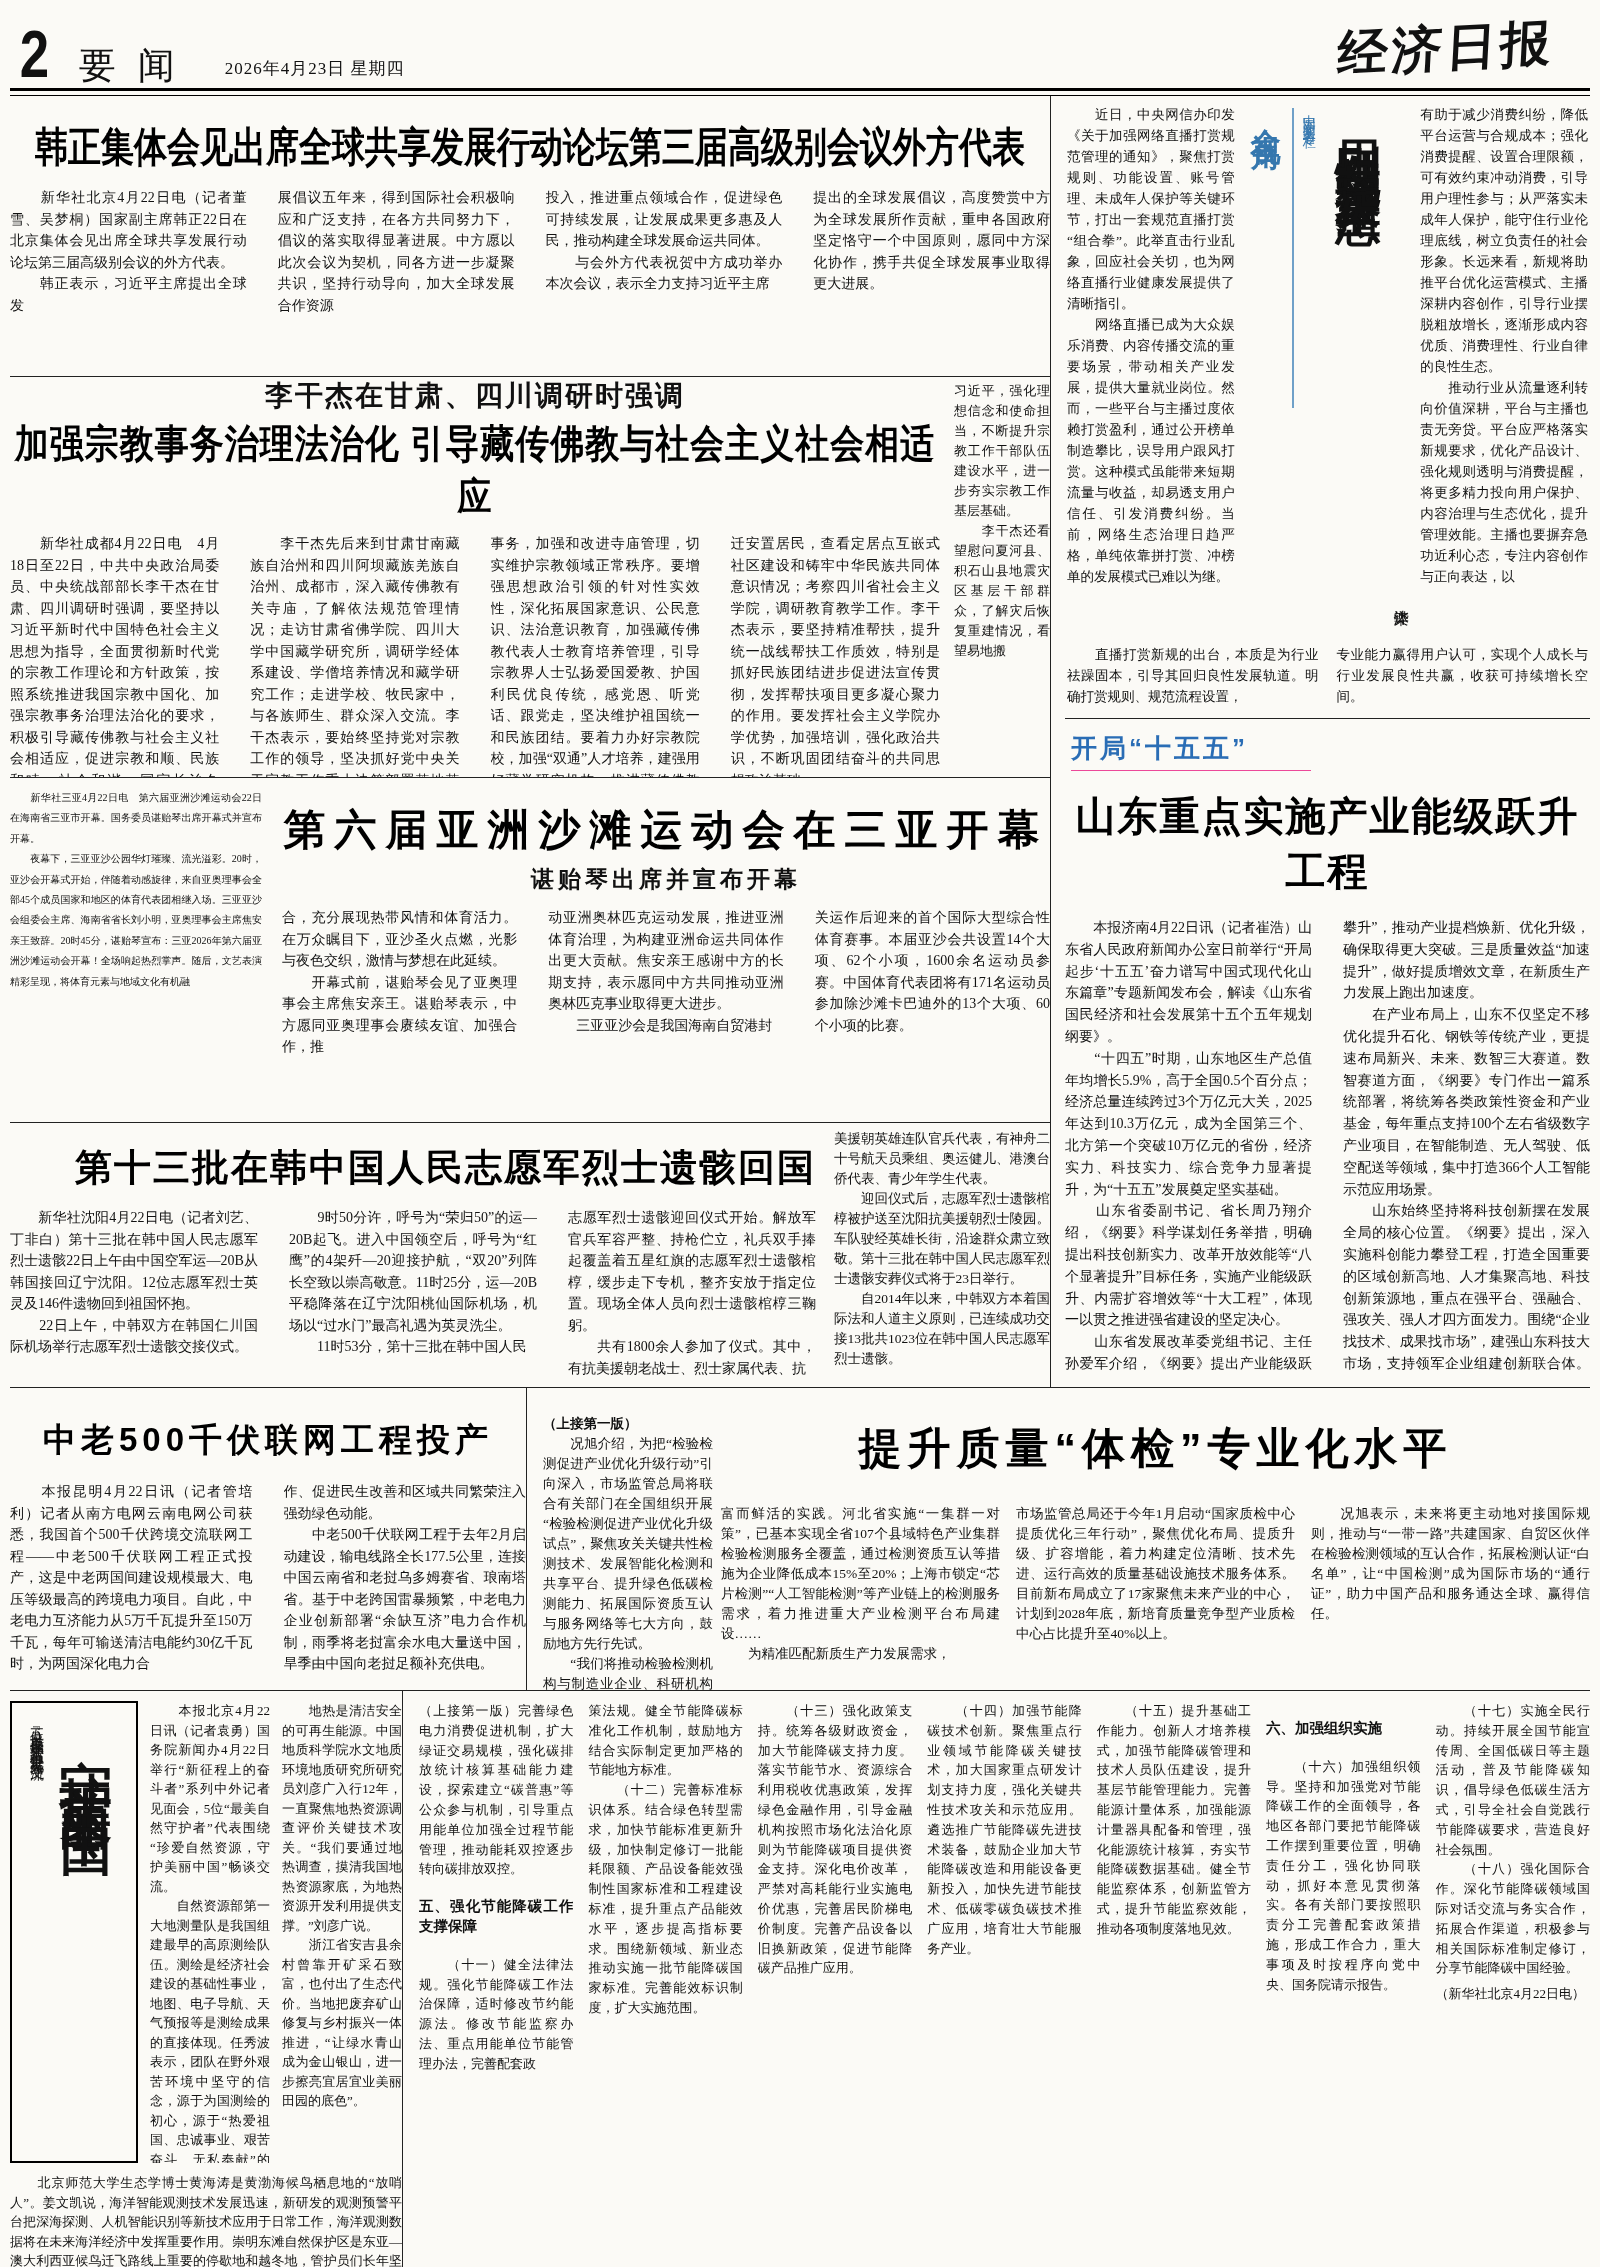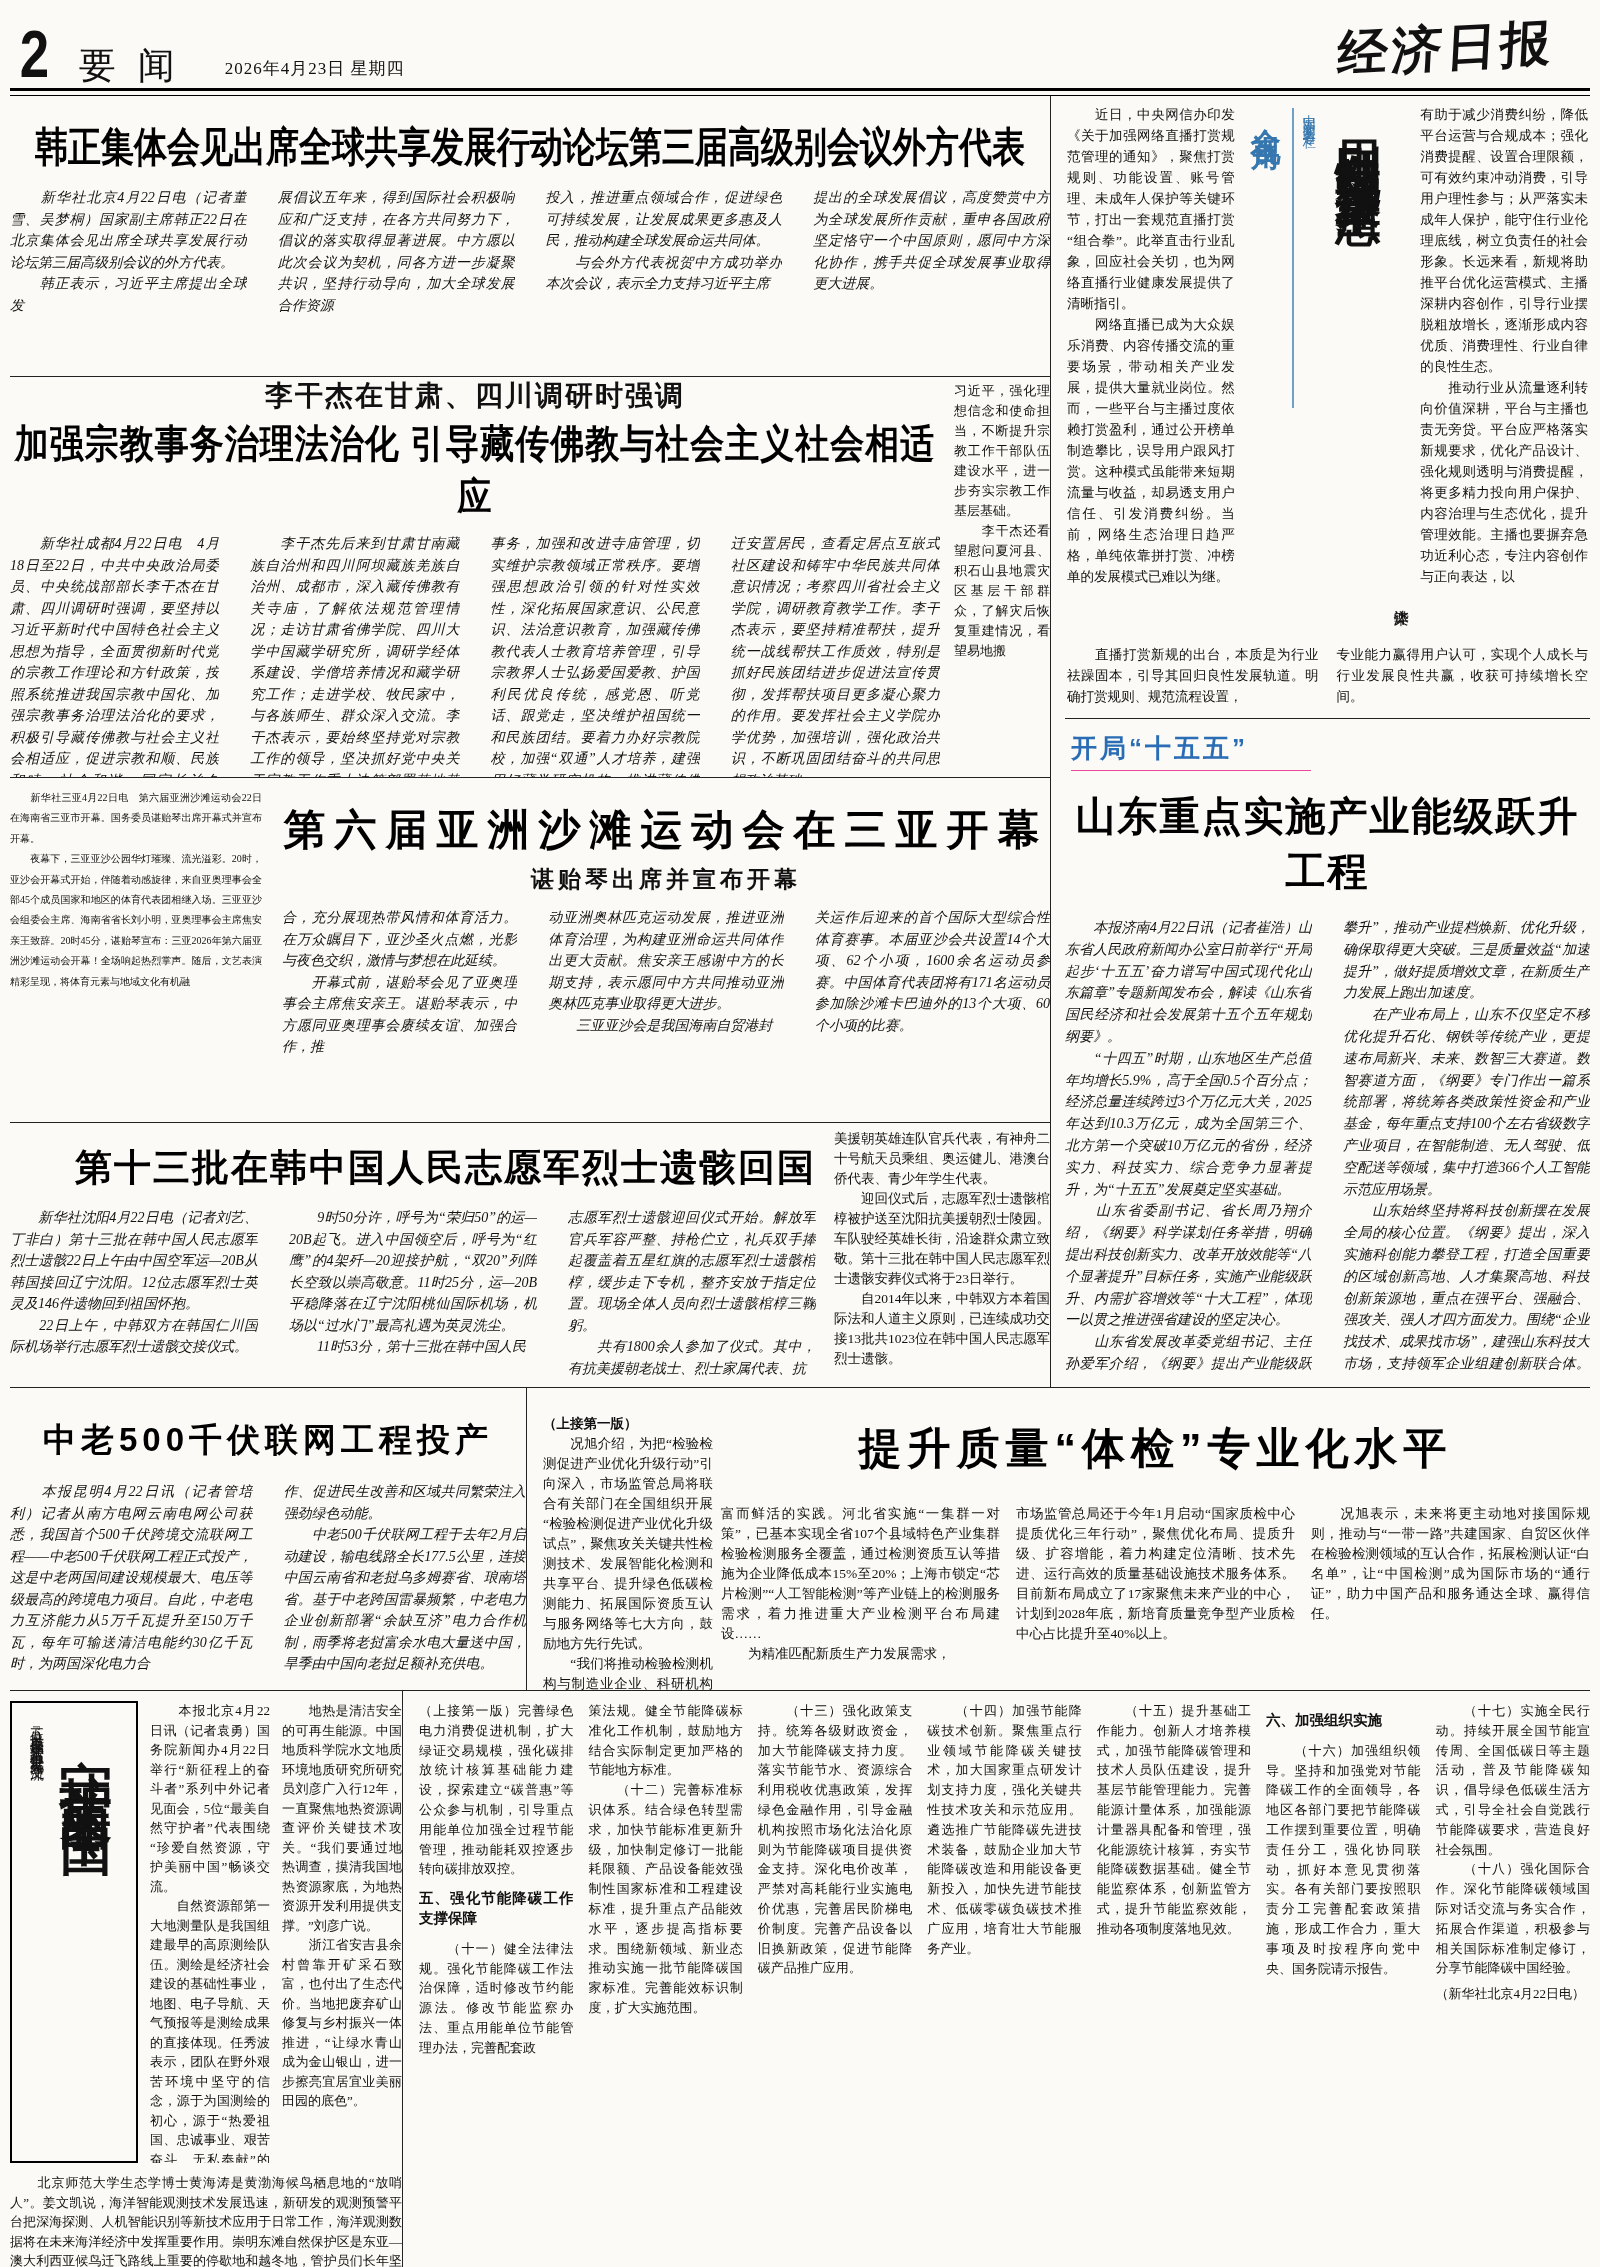--- a/index.html
+++ b/index.html
@@ -9,21 +9,21 @@
   .hdr{height:88px;display:flex;align-items:flex-end;padding:6px 6px 4px 6px;box-sizing:border-box;}
   .hdr-num{font-family:"Liberation Sans","DejaVu Sans",sans-serif;font-size:66px;font-weight:900;line-height:.9;margin-right:26px;transform:scaleX(.8);}
   .hdr-sec{font-size:37px;font-weight:400;letter-spacing:22px;line-height:1;margin-right:24px;}
   .hdr-date{font-size:17px;margin-left:4px;margin-bottom:4px;letter-spacing:1px;}
   .hdr-sp{flex:1;}
   .masthead{font-size:50px;font-weight:900;transform:skewX(-6deg) rotate(-3deg);letter-spacing:4px;margin-right:30px;margin-bottom:2px;font-family:"DejaVu Serif",serif;}
   .dbl-rule{border-top:3px solid #000;border-bottom:1.5px solid #000;height:4px;}
   
   .hrule{border-top:1.5px solid #222;margin:0;}
   .vrule{width:0;border-left:1.5px solid #222;}
-  .cols{display:flex;gap:31px;font-style:italic;}
+  .cols{display:flex;gap:31px;}
   .col{flex:1;font-size:14px;line-height:21.5px;text-align:justify;white-space:pre-line;overflow:hidden;}
   .kicker{font-size:28px;font-weight:700;text-align:center;letter-spacing:2px;}
   .hl{font-family:"Liberation Sans","DejaVu Sans",sans-serif;font-weight:900;text-align:center;color:#000;}
   
   .top{display:flex;}
   .left-super{width:1040px;overflow:hidden;}
   .right-super{flex:1;overflow:hidden;padding-left:14px;}
   .b-lead{height:276px;overflow:hidden;padding-top:4px;}
   .hl-lead{font-size:33px;letter-spacing:0px;line-height:1.25;margin:26px 0 20px 0;transform:scaleY(1.25);}
   .b-rel{height:400px;overflow:hidden;display:flex;gap:14px;}
@@ -73,21 +73,21 @@
   .b-guard{width:392px;overflow:hidden;padding-top:10px;}
   .g-row{display:flex;gap:12px;height:462px;overflow:hidden;}
   .g-titlebox{border:2.5px solid #000;width:128px;box-sizing:border-box;display:flex;justify-content:center;padding:14px 4px;gap:6px;}
   .g-small{writing-mode:vertical-rl;font-size:14px;letter-spacing:2px;line-height:1.2;}
   .g-big{writing-mode:vertical-rl;font-size:52px;font-weight:900;letter-spacing:14px;font-family:"Liberation Serif",serif;}
   .g-col{flex:1;font-size:13px;line-height:19.5px;text-align:justify;white-space:pre-line;overflow:hidden;}
   .g-bottom{font-size:13px;line-height:19.5px;text-align:justify;white-space:pre-line;margin-top:10px;overflow:hidden;height:120px;}
   .b-energy{flex:1;display:flex;gap:15px;overflow:hidden;padding:10px 0 0 16px;}
   .doc-col{flex:1;font-size:13px;line-height:19.8px;text-align:justify;overflow:hidden;}
   .doc-col span{white-space:pre-line;}
-  .doc-h{display:block;font-weight:900;font-size:14.5px;margin:10px 0;font-family:"Liberation Sans",sans-serif;white-space:normal !important;}
+  .doc-h{display:block;font-weight:900;font-size:14.5px;margin:18px 0;font-family:"Liberation Sans",sans-serif;white-space:normal !important;}
   .doc-h:empty,.doc-sig:empty{display:none;margin:0;}
   .doc-sig{display:block;text-align:left;font-weight:400;margin-top:6px;}
 </style>
 </head>
 <body>
 
 <div class="page">
 
   <div class="hdr">
     <div class="hdr-num">2</div>

